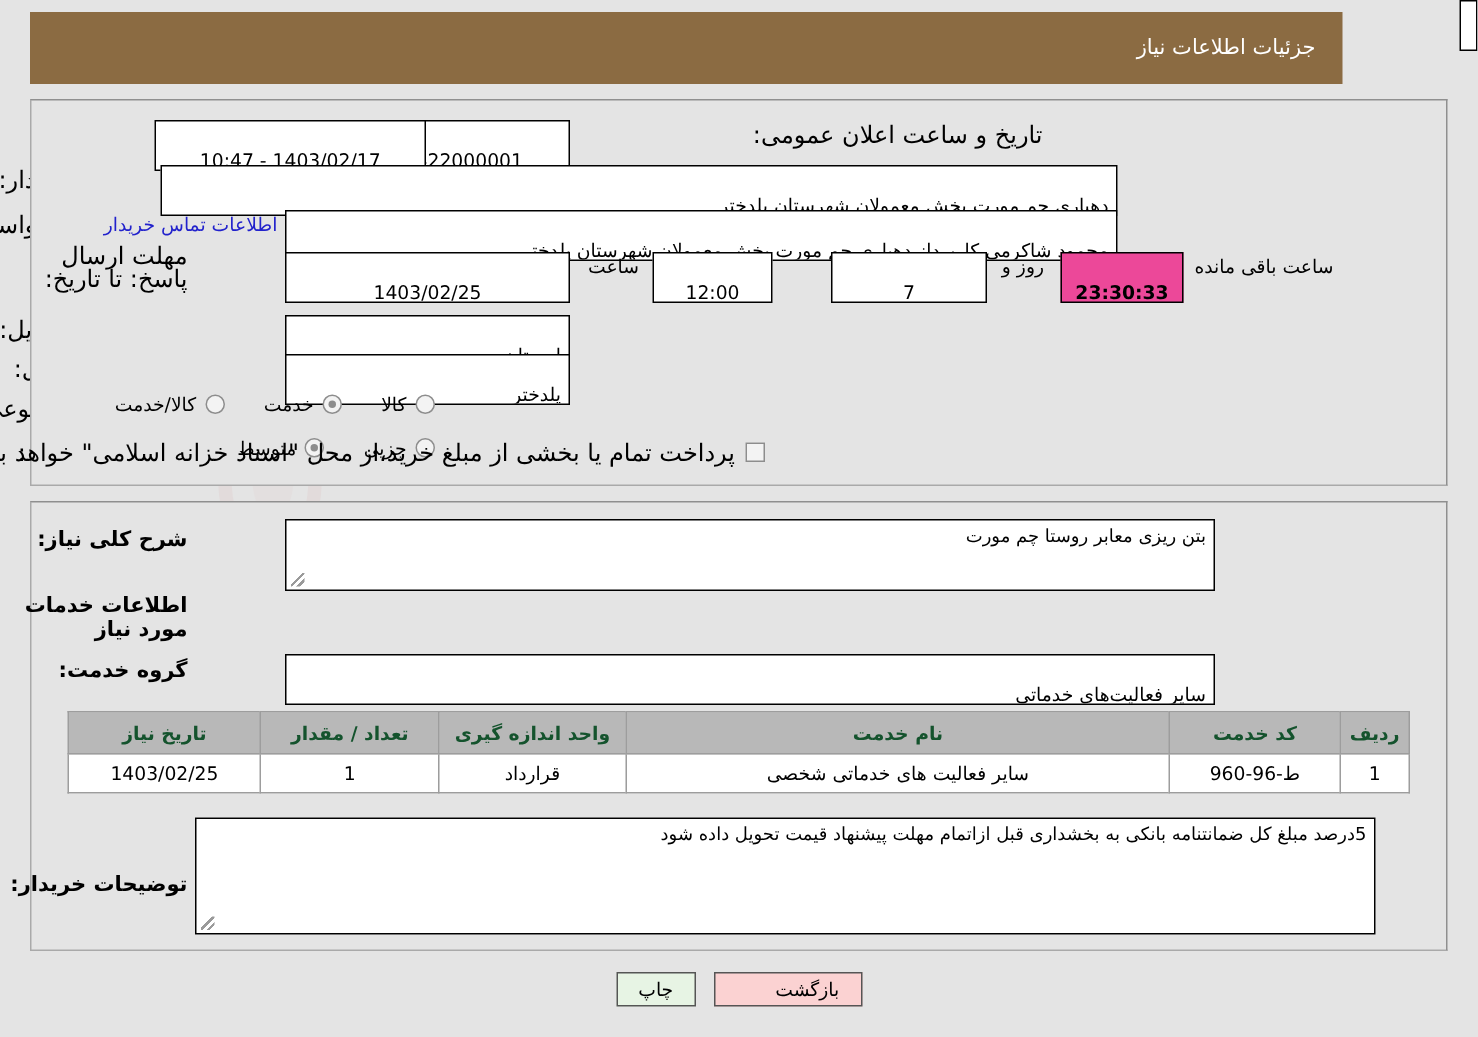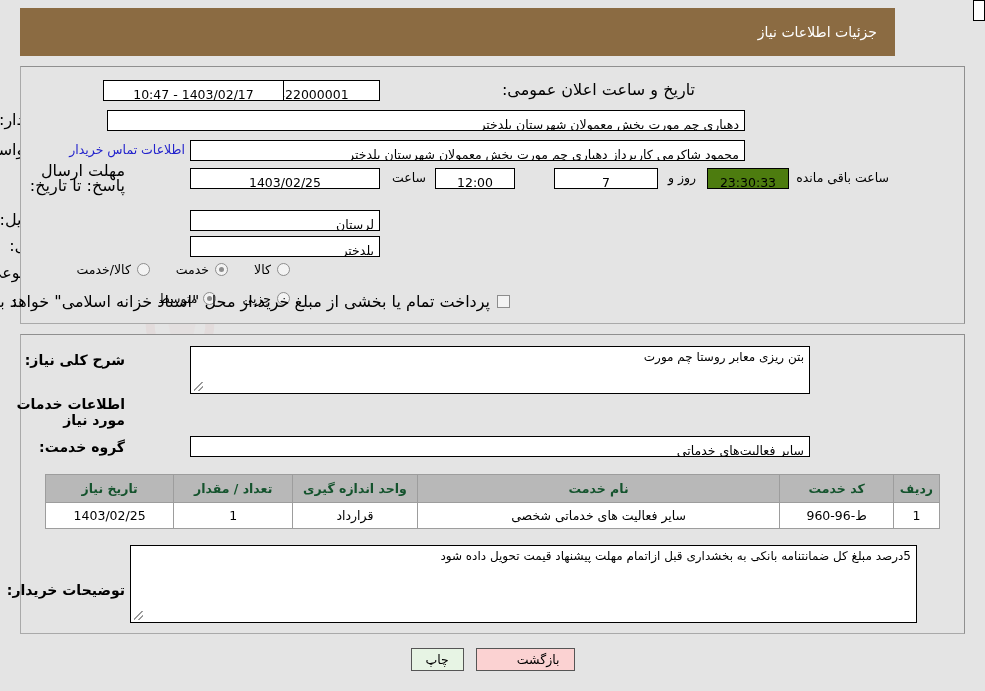--- a/index.html
+++ b/index.html
@@ -65,27 +65,27 @@
     color: #000000;
     text-align: right;
   }
   .fld {
     background: #ffffff;
     border: 1px solid #000000;
     height: 21px;
     line-height: 19px;
     font-size: 12.5px;
     color: #000;
-    padding: 4px 5px;
+    padding: 16px 5px;
     text-align: center;
     overflow: hidden;
     white-space: nowrap;
   }
   .fld-rtl { text-align: right; }
-  .fld-cream { background: #4d7c0f; }
+  .fld-cream { background: #ec4899; font-weight: bold; }
   .inline-lbl { font-size: 12.5px; padding: 0 6px; }
   .link {
     color: #2222cc;
     font-size: 12.5px;
     text-decoration: none;
     cursor: pointer;
   }
   
   .radio {
     display: inline-block;

